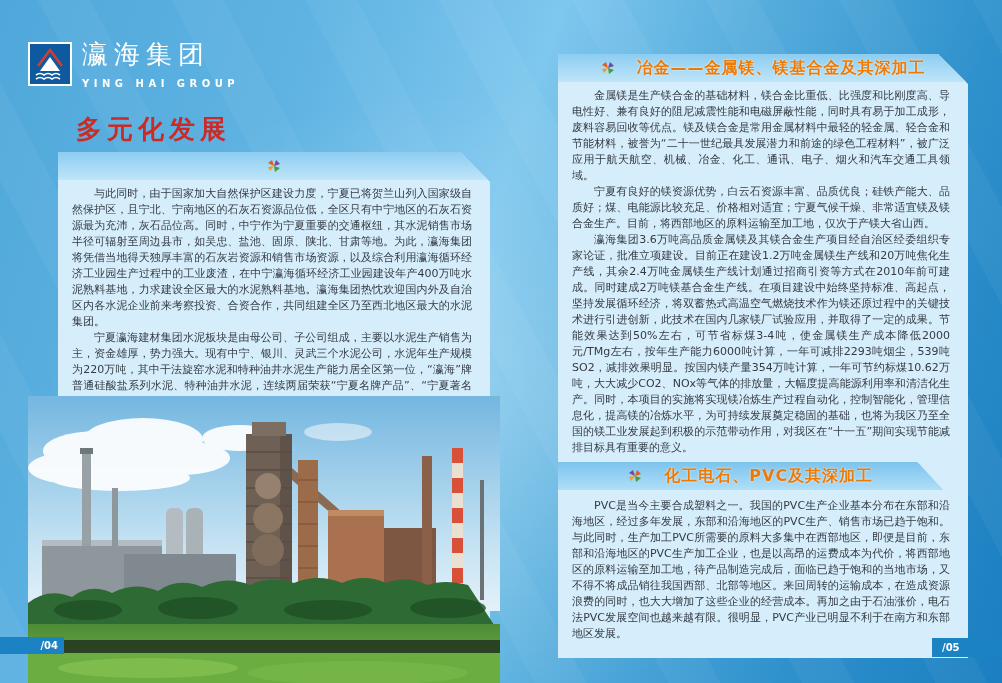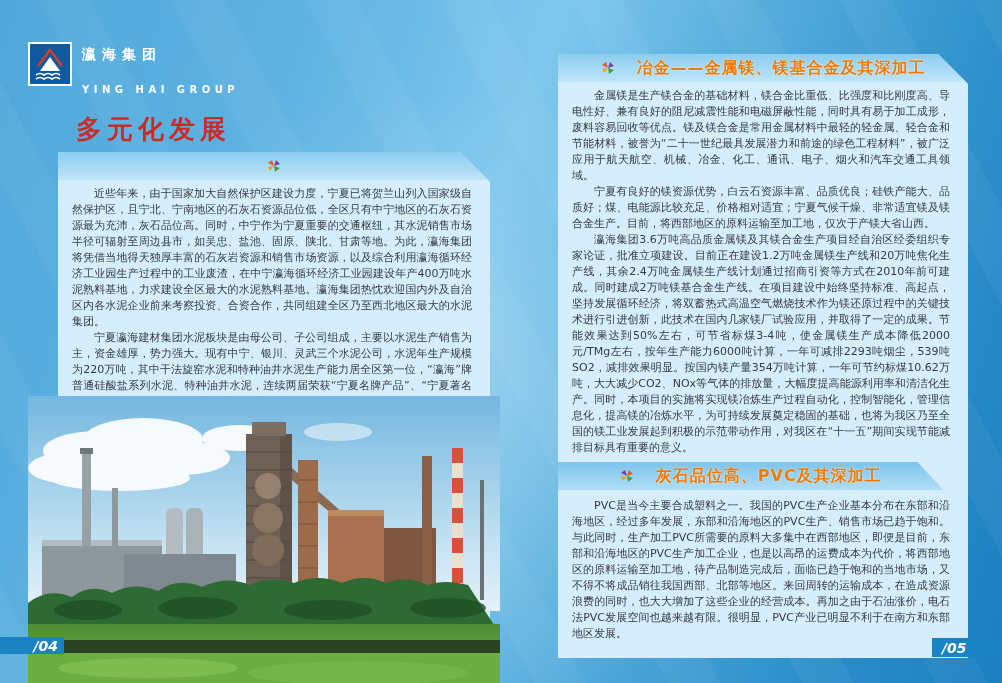--- a/index.html
+++ b/index.html
@@ -11,22 +11,22 @@
       linear-gradient(108deg,#4fa8da 0%,#5fb3e2 26%,#7ec7ee 46%,#57aedd 62%,#2f91cc 82%,#1a7ec0 100%);
   }
   .canvas::after{
     content:"";position:absolute;inset:0;pointer-events:none;
     background:repeating-linear-gradient(62deg,rgba(255,255,255,.045) 0 46px,transparent 46px 118px);
   }
   
   .logo{position:absolute;left:28px;top:42px;display:flex;align-items:flex-start;gap:10px;z-index:4;}
   .logo-mark{width:44px;height:44px;border:2px solid #fff;background:#0f5a9e;box-sizing:border-box;}
   .logo-mark svg{display:block;width:100%;height:100%;}
-  .brand-cn{color:#fff;font-size:14px;font-weight:bold;letter-spacing:6px;line-height:24px;}
-  .brand-en{color:#fff;font-size:10px;font-weight:bold;letter-spacing:4.5px;margin-top:18px;}
+  .brand-cn{color:#fff;font-size:26px;font-weight:normal;letter-spacing:6px;line-height:24px;}
+  .brand-en{color:#fff;font-size:10px;font-weight:bold;letter-spacing:4.5px;margin-top:12px;}
   
   .page-title{position:absolute;left:76px;top:112px;color:#cb2a26;font-size:26px;font-weight:bold;letter-spacing:5px;z-index:3;}
   .panel{
     background:#d6eefb;
     clip-path:polygon(0 0,calc(100% - 30px) 0,100% 30px,100% 100%,0 100%);
   }
   .left-panel{position:absolute;left:58px;top:152px;width:432px;height:506px;z-index:1;}
   .right-panel{position:absolute;left:558px;top:54px;width:410px;height:604px;z-index:1;}
   .header-band{
     height:28px;display:flex;align-items:center;justify-content:center;gap:22px;
@@ -41,21 +41,21 @@
     color:#ee7a06;font-size:16px;font-weight:bold;letter-spacing:1px;white-space:nowrap;
     text-shadow:0 0 2px rgba(255,255,255,.9);
   }
   .ornament{width:14px;height:14px;flex:0 0 auto;}
   .body-text{padding:6px 18px 0 14px;color:#333a42;font-size:11px;line-height:16px;text-align:justify;}
   .body-text p{margin:0;text-indent:2em;}
   
   .photo{position:absolute;left:28px;top:396px;width:472px;height:287px;z-index:2;}
   .photo svg{display:block;width:100%;height:100%;}
   
-  .ribbon{position:absolute;background:#1b82c3;color:#fff;font-size:14px;font-style:italic;font-weight:bold;
+  .ribbon{position:absolute;background:#1b82c3;color:#fff;font-size:10px;font-weight:bold;
     display:flex;align-items:center;z-index:5;}
   .ribbon-left{left:0;top:637px;width:64px;height:17px;justify-content:flex-end;padding-right:6px;box-sizing:border-box;}
   .ribbon-right{left:932px;top:638px;width:72px;height:19px;padding-left:10px;box-sizing:border-box;}
 </style>
 </head>
 <body>
 
 <div class="canvas">
 
   <div class="logo">
@@ -79,21 +79,21 @@
   <div class="left-panel panel">
     <div class="header-band">
       <svg class="ornament" viewBox="0 0 14 14">
         <path d="M7 7 L1 4 L5 1 Z" fill="#e25c21"></path>
         <path d="M7 7 L9 1 L13 5 Z" fill="#7a459c"></path>
         <path d="M7 7 L13 9 L8 13 Z" fill="#4e9c39"></path>
         <path d="M7 7 L3 12 L1 8 Z" fill="#f0a01c"></path>
       </svg>
     </div>
     <div class="body-text">
-      <p>近些年来，由于国家加大自然保护区建设力度，宁夏已将贺兰山列入国家级自然保护区，且宁北、宁南地区的石灰石资源品位低，全区只有中宁地区的石灰石资源最为充沛，灰石品位高。同时，中宁作为宁夏重要的交通枢纽，其水泥销售市场半径可辐射至周边县市，如吴忠、盐池、固原、陕北、甘肃等地。为此，瀛海集团将凭借当地得天独厚丰富的石灰岩资源和销售市场资源，以及综合利用瀛海循环经济工业园生产过程中的工业废渣，在中宁瀛海循环经济工业园建设年产400万吨水泥熟料基地，力求建设全区最大的水泥熟料基地。瀛海集团热忱欢迎国内外及自治区内各水泥企业前来考察投资、合资合作，共同组建全区乃至西北地区最大的水泥集团。</p>
+      <p>与此同时，由于国家加大自然保护区建设力度，宁夏已将贺兰山列入国家级自然保护区，且宁北、宁南地区的石灰石资源品位低，全区只有中宁地区的石灰石资源最为充沛，灰石品位高。同时，中宁作为宁夏重要的交通枢纽，其水泥销售市场半径可辐射至周边县市，如吴忠、盐池、固原、陕北、甘肃等地。为此，瀛海集团将凭借当地得天独厚丰富的石灰岩资源和销售市场资源，以及综合利用瀛海循环经济工业园生产过程中的工业废渣，在中宁瀛海循环经济工业园建设年产400万吨水泥熟料基地，力求建设全区最大的水泥熟料基地。瀛海集团热忱欢迎国内外及自治区内各水泥企业前来考察投资、合资合作，共同组建全区乃至西北地区最大的水泥集团。</p>
       <p>宁夏瀛海建材集团水泥板块是由母公司、子公司组成，主要以水泥生产销售为主，资金雄厚，势力强大。现有中宁、银川、灵武三个水泥公司，水泥年生产规模为220万吨，其中干法旋窑水泥和特种油井水泥生产能力居全区第一位，“瀛海”牌普通硅酸盐系列水泥、特种油井水泥，连续两届荣获“宁夏名牌产品”、“宁夏著名商标”称号，2004年荣获“产品质量国家免检”称号。集团2001年通过ISO9001：2000国际质量体系认证。集团计划在综合利用园区工业废渣的基础上，充分应用宁夏石灰石、煤炭资源优势及“瀛海”的市场品牌优势，在园区新上2条2500吨新型干法旋窑水泥生产线，计划到2010年，将水泥产业规模扩大到400万吨/年。</p>
     </div>
   </div>
 
   <div class="photo">
     <svg viewBox="0 0 472 287" preserveAspectRatio="none">
       <defs>
         <linearGradient id="sky" x1="0" y1="0" x2="0" y2="1">
           <stop offset="0" stop-color="#74b7e0"></stop>
           <stop offset="0.7" stop-color="#c6e3f3"></stop>
@@ -200,21 +200,21 @@
       <p>宁夏有良好的镁资源优势，白云石资源丰富、品质优良；硅铁产能大、品质好；煤、电能源比较充足、价格相对适宜；宁夏气候干燥、非常适宜镁及镁合金生产。目前，将西部地区的原料运输至加工地，仅次于产镁大省山西。</p>
       <p>瀛海集团3.6万吨高品质金属镁及其镁合金生产项目经自治区经委组织专家论证，批准立项建设。目前正在建设1.2万吨金属镁生产线和20万吨焦化生产线，其余2.4万吨金属镁生产线计划通过招商引资等方式在2010年前可建成。同时建成2万吨镁基合金生产线。在项目建设中始终坚持标准、高起点，坚持发展循环经济，将双蓄热式高温空气燃烧技术作为镁还原过程中的关键技术进行引进创新，此技术在国内几家镁厂试验应用，并取得了一定的成果。节能效果达到50%左右，可节省标煤3-4吨，使金属镁生产成本降低2000元/TMg左右，按年生产能力6000吨计算，一年可减排2293吨烟尘，539吨SO2，减排效果明显。按国内镁产量354万吨计算，一年可节约标煤10.62万吨，大大减少CO2、NOx等气体的排放量，大幅度提高能源利用率和清洁化生产。同时，本项目的实施将实现镁冶炼生产过程自动化，控制智能化，管理信息化，提高镁的冶炼水平，为可持续发展奠定稳固的基础，也将为我区乃至全国的镁工业发展起到积极的示范带动作用，对我区在“十一五”期间实现节能减排目标具有重要的意义。</p>
     </div>
     <div class="header-band inner">
       <svg class="ornament" viewBox="0 0 14 14">
         <path d="M7 7 L1 4 L5 1 Z" fill="#7a459c"></path>
         <path d="M7 7 L9 1 L13 5 Z" fill="#e25c21"></path>
         <path d="M7 7 L13 9 L8 13 Z" fill="#4e9c39"></path>
         <path d="M7 7 L3 12 L1 8 Z" fill="#f0a01c"></path>
       </svg>
-      <span class="header-label">灰石品位高、PVC及其深加工</span>
+      <span class="header-label">化工电石、PVC及其深加工</span>
     </div>
     <div class="body-text">
       <p>PVC是当今主要合成塑料之一。我国的PVC生产企业基本分布在东部和沿海地区，经过多年发展，东部和沿海地区的PVC生产、销售市场已趋于饱和。与此同时，生产加工PVC所需要的原料大多集中在西部地区，即便是目前，东部和沿海地区的PVC生产加工企业，也是以高昂的运费成本为代价，将西部地区的原料运输至加工地，待产品制造完成后，面临已趋于饱和的当地市场，又不得不将成品销往我国西部、北部等地区。来回周转的运输成本，在造成资源浪费的同时，也大大增加了这些企业的经营成本。再加之由于石油涨价，电石法PVC发展空间也越来越有限。很明显，PVC产业已明显不利于在南方和东部地区发展。</p>
 
     </div>
   </div>
 
   <div class="ribbon ribbon-left">/04</div>
   <div class="ribbon ribbon-right">/05</div>
 

